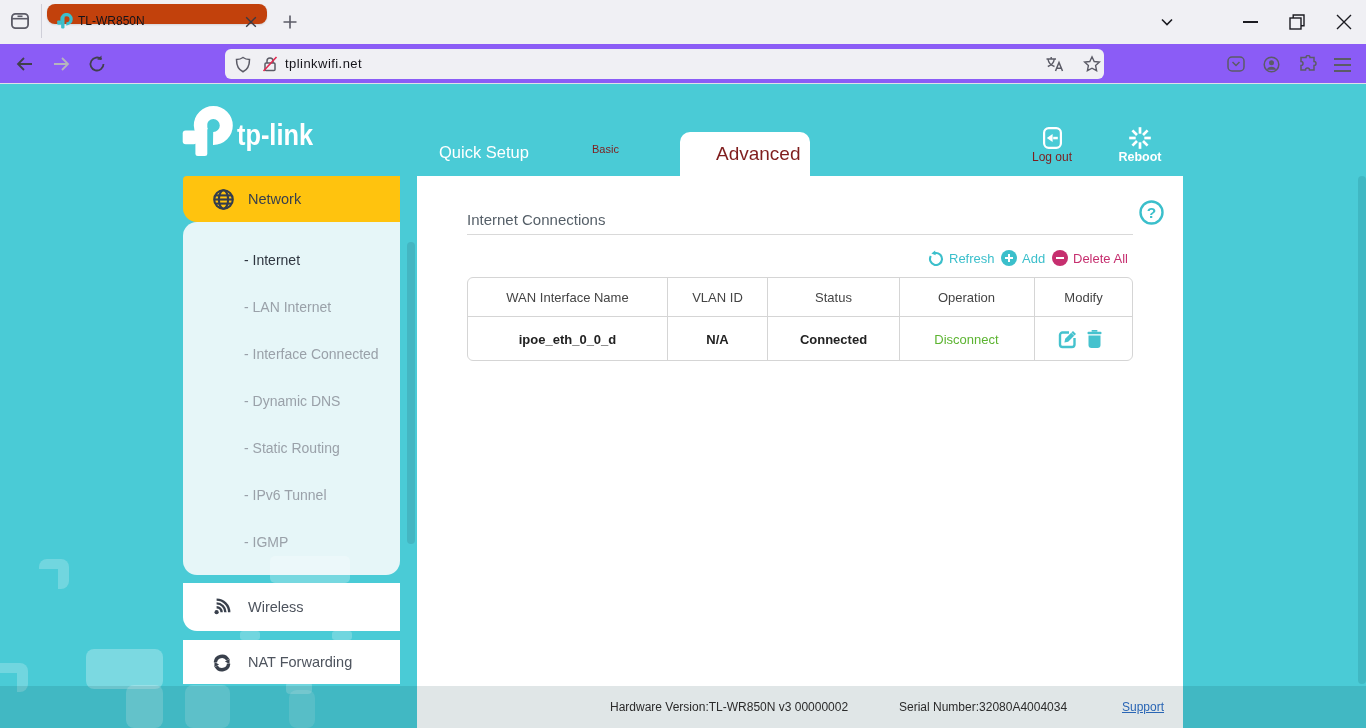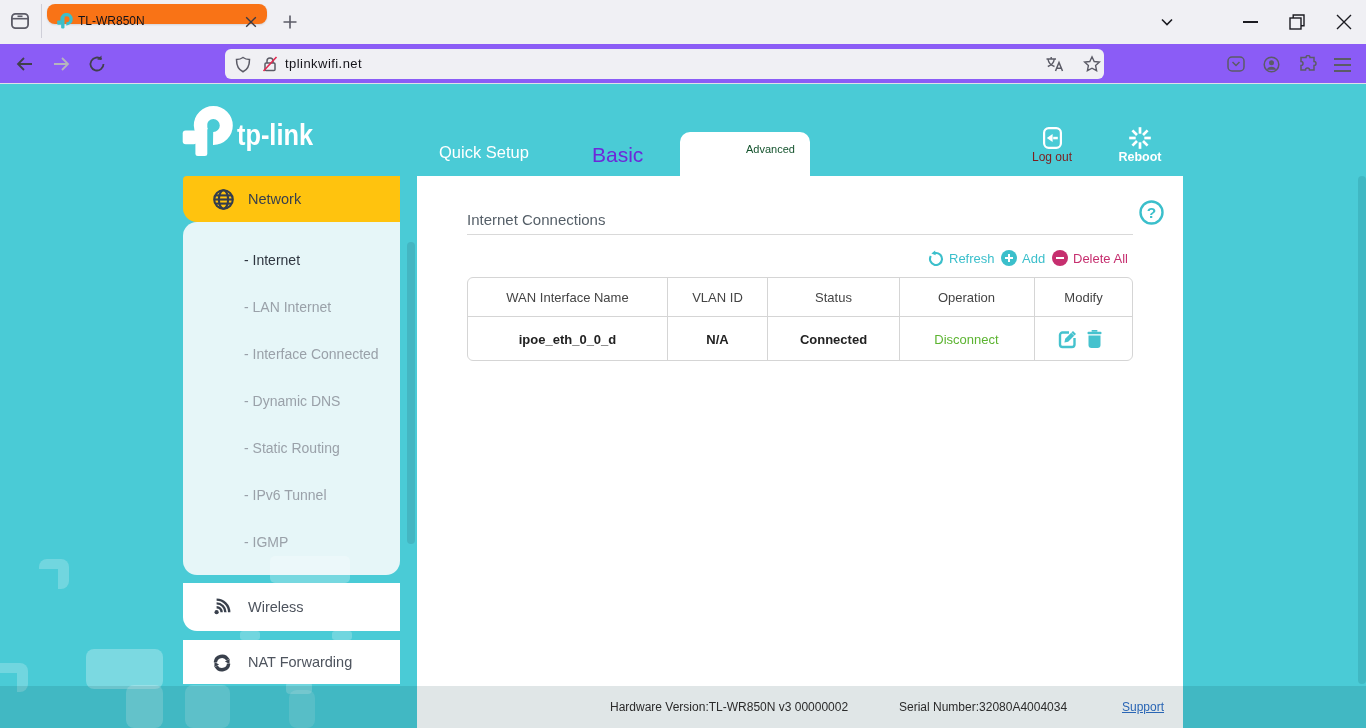--- a/index.html
+++ b/index.html
@@ -1,21 +1,21 @@
 <!DOCTYPE html>
 <html><head>
 <meta charset="utf-8">
 <style>
   * { margin:0; padding:0; box-sizing:border-box; }
   html,body { width:1366px; height:728px; overflow:hidden; font-family:"Liberation Sans", sans-serif; }
   .abs { position:absolute; }
   
   #tabbar { position:absolute; left:0; top:0; width:1366px; height:44px; background:#f0f0f4; }
   #toolbar { position:absolute; left:0; top:44px; width:1366px; height:40px; background:#8b5cf6; border-bottom:1px solid #e0e0e6; }
-  #tab { position:absolute; left:47px; top:4px; width:220px; height:20px; background:#f97316; border-radius:8px; box-shadow:0 1px 2px rgba(0,0,0,.12);text-align:right; }
+  #tab { position:absolute; left:47px; top:4px; width:220px; height:20px; background:#c2410c; border-radius:8px; box-shadow:0 1px 2px rgba(0,0,0,.12);text-align:right; }
   #urlbar { position:absolute; left:225px; top:5px; width:879px; height:30px; background:#f0f0f4; border-radius:6px; }
   
   #page { position:absolute; left:0; top:84px; width:1366px; height:644px; background:#4acbd6; overflow:hidden; }
   #page .deco { position:absolute; background:rgba(255,255,255,.22); border-radius:8px; }
   #panel { position:absolute; left:417px; top:92px; width:766px; height:552px; background:#fff; }
   .sideitem { position:absolute; left:183px; width:217px; background:#fff; }
   .subitem { position:absolute; left:65px; font-size:14px; color:#9aa1a9; }
 </style>
 </head>
 <body>
@@ -117,22 +117,22 @@
 
   <svg class="abs" style="left:182px;top:22px" width="135" height="52" viewBox="0 0 135 52">
     <circle cx="31.3" cy="19.5" r="13" fill="none" stroke="#fff" stroke-width="13" pathLength="360" stroke-dasharray="303 57" stroke-dashoffset="-148"></circle>
     <rect x="13.4" y="11" width="11.9" height="39" rx="2.5" fill="#fff"></rect>
     <rect x="0.7" y="24.5" width="14" height="13.8" rx="3" fill="#fff"></rect>
     <text x="55" y="38.5" fill="#fff" font-family="Liberation Sans, sans-serif" font-size="29" font-weight="bold" textLength="76" lengthAdjust="spacingAndGlyphs">tp-link</text>
   </svg>
 
   <div class="abs" style="left:680px;top:48px;width:130px;height:44px;background:#fff;border-radius:10px 10px 0 0"></div>
   <div class="abs" style="left:439px;top:59px;font-size:16.5px;color:#fff">Quick Setup</div>
-  <div class="abs" style="left:592px;top:59px;font-size:21px;color:#6d28d9">Basic</div>
-  <div class="abs" style="left:746px;top:59px;font-size:11px;color:#14532d">Advanced</div>
+  <div class="abs" style="left:592px;top:59px;font-size:11px;color:#7f1d1d">Basic</div>
+  <div class="abs" style="left:716px;top:59px;font-size:19px;color:#7f1d1d">Advanced</div>
 
   <svg class="abs" style="left:1043px;top:43px" width="19" height="22" viewBox="0 0 19 22">
     <rect x="1.1" y="1.1" width="16.8" height="19.8" rx="4.6" fill="none" stroke="#fff" stroke-width="2.2"></rect>
     <path d="M3.8 11 L9.6 7 V15 Z" fill="#fff"></path>
     <rect x="10.2" y="9.8" width="4.6" height="2.5" fill="#fff"></rect>
   </svg>
   <div class="abs" style="left:1012px;top:66px;width:80px;text-align:center;font-size:12px;color:#7f1d1d">Log out</div>
   <svg class="abs" style="left:1128px;top:42px" width="24" height="24" viewBox="0 0 24 24">
     <g stroke="#fff" stroke-width="2.7" stroke-linecap="butt">
       <path d="M12 1.2 V7.7"></path>

